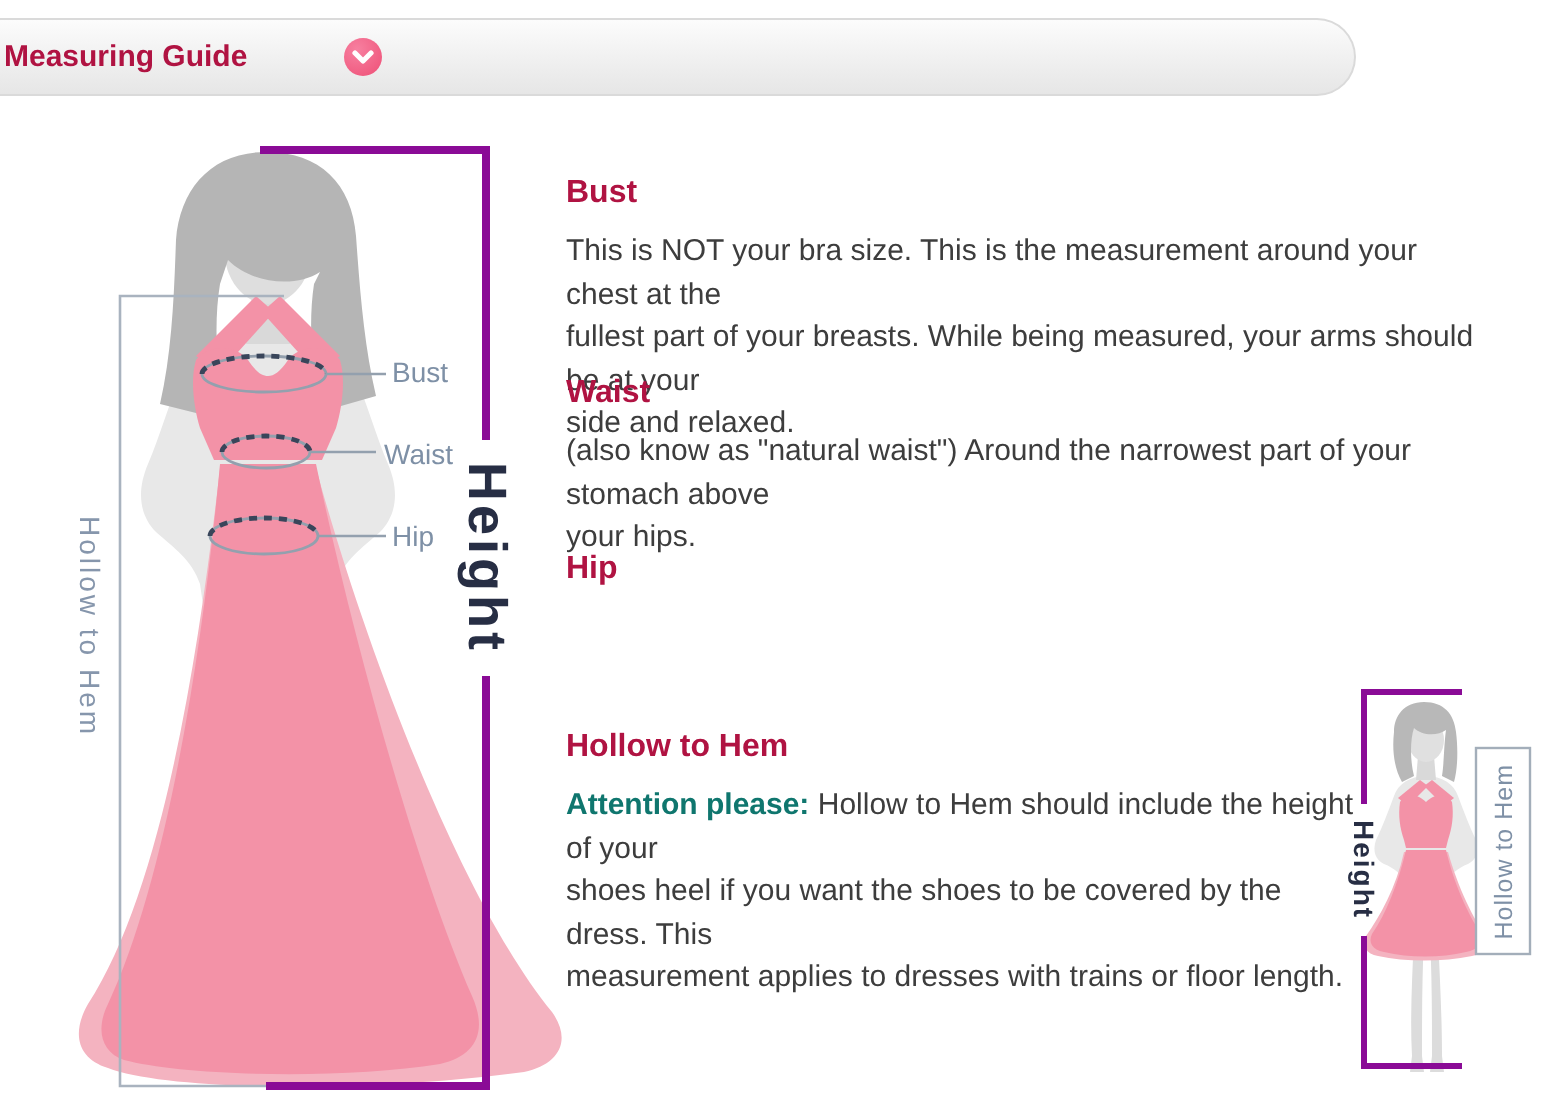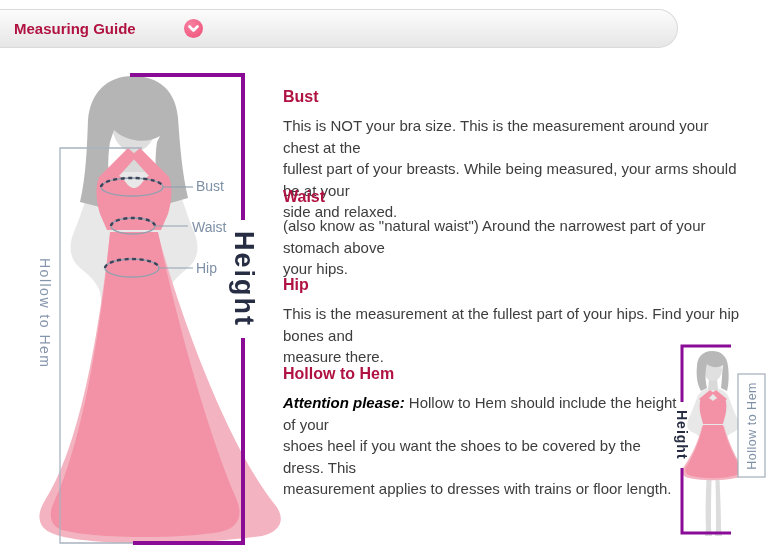--- a/index.html
+++ b/index.html
@@ -10,33 +10,33 @@
   }
   
   .header-bar {
     position:absolute; left:0; top:9px; width:678px; height:39px;
     background:linear-gradient(180deg,#fcfcfc 0%,#f3f3f3 40%,#e6e6e6 100%);
     border:1px solid #dadada; border-left:none;
     border-radius:0 20px 20px 0;
     display:flex; align-items:center;
   }
   .header-title {
-    margin-left:14px; font-size:15px; font-weight:bold; color:#b01342;
+    margin-left:2px; font-size:15px; font-weight:bold; color:#b01342;
   }
   .chevron-btn {
     margin-left:48px; width:19px; height:19px; border-radius:50%;
     background:radial-gradient(circle at 35% 30%, #f780a0, #ee4f76);
     display:flex; align-items:center; justify-content:center; cursor:pointer;
   }
   
   .txt-section { position:absolute; left:283px; width:462px; }
   .txt-section h3 { font-size:16px; line-height:19px; font-weight:bold; color:#b01342; margin:0 0 9px 0; }
   .txt-section p { font-size:15px; line-height:21.5px; color:#3d3d3d; white-space:pre-line; }
   .sec-hollow { width:400px; }
-  .attn { color:#000000; font-weight:bold;font-style:italic; }
+  .attn { color:#0f766e; font-weight:bold; }
   
   .vwrap { position:absolute; display:flex; align-items:center; justify-content:center; }
   .vtext { writing-mode:vertical-rl; text-orientation:mixed; }
   .hollow-label { font-size:14px; color:#8696ac; letter-spacing:1.5px; }
   .height-label-lg { font-size:27px; font-weight:bold; color:#272e44; letter-spacing:2px; }
   .height-label-sm { font-size:14px; font-weight:bold; color:#272e44; letter-spacing:1px; }
   .hollow-label-sm { font-size:12.5px; color:#7e90a6; letter-spacing:0.5px; transform:rotate(180deg); }
   .mlabel { position:absolute; font-size:14px; color:#7e90a6; }
   svg { position:absolute; }
 </style>
@@ -104,22 +104,20 @@
 fullest part of your breasts. While being measured, your arms should be at your
 side and relaxed.</p>
   </section>
   <section class="txt-section" style="top:187px">
     <h3>Waist</h3>
     <p>(also know as "natural waist") Around the narrowest part of your stomach above
 your hips.</p>
   </section>
   <section class="txt-section" style="top:275px">
     <h3>Hip</h3>
-    <p>This is the measurement at the fullest part of your hips. Find your hip bones and
-measure there.</p>
   </section>
   <section class="txt-section sec-hollow" style="top:364px">
     <h3>Hollow to Hem</h3>
     <p><strong class="attn">Attention please:</strong><span> Hollow to Hem should include the height of your
 shoes heel if you want the shoes to be covered by the dress. This
 measurement applies to dresses with trains or floor length.</span></p>
   </section>
 
   <svg style="left:665px; top:340px" width="113" height="213" viewBox="0 0 113 213">
     <g>

